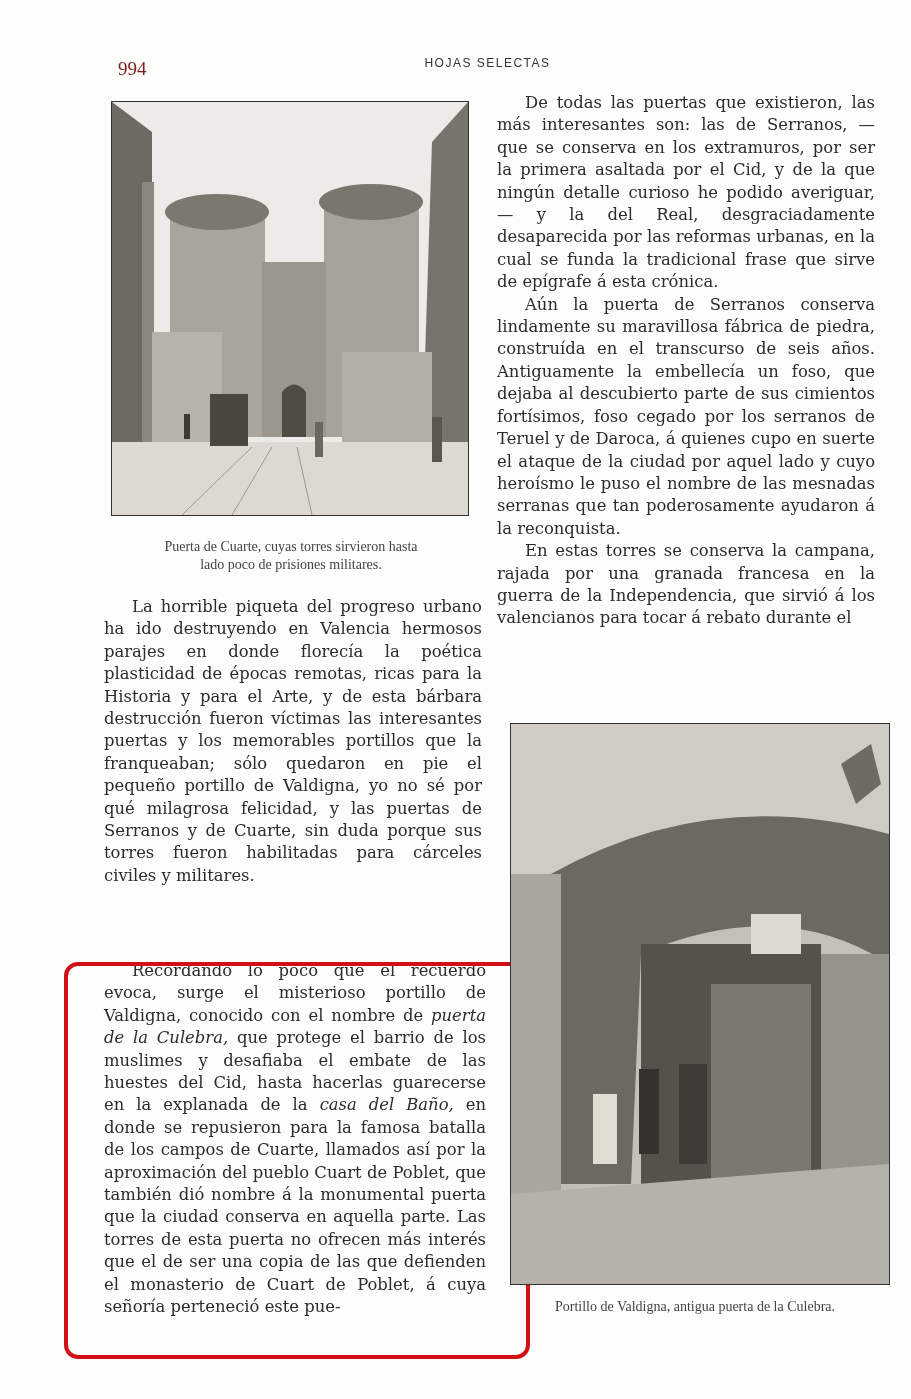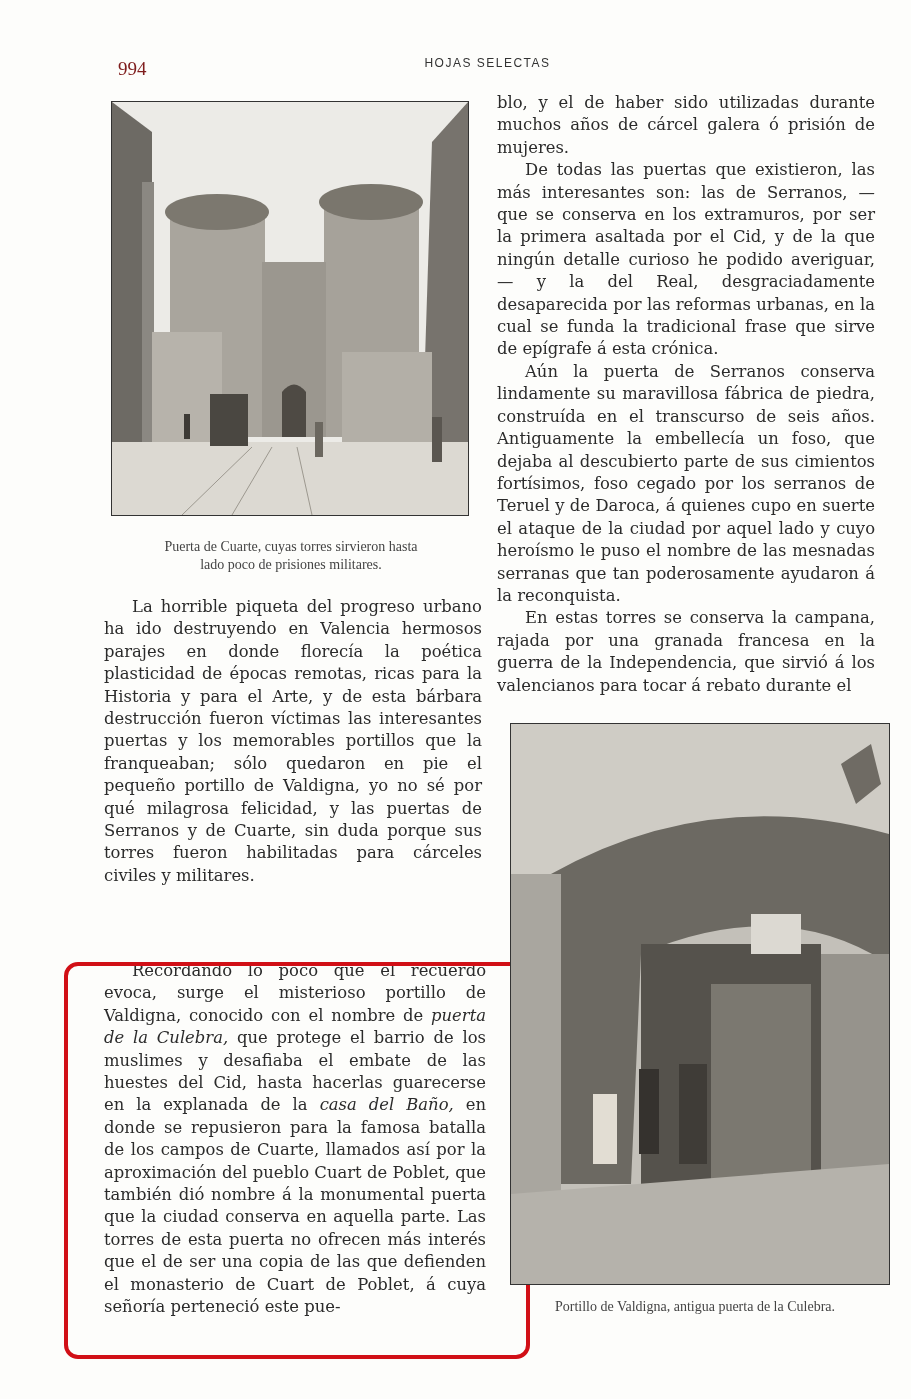--- a/index.html
+++ b/index.html
@@ -71,21 +71,20 @@
   <p class="ind">La horrible piqueta del progreso urbano ha ido destruyendo en Valencia hermosos parajes en donde florecía la poética plasticidad de épocas remotas, ricas para la Historia y para el Arte, y de esta bárbara destrucción fueron víctimas las interesantes puertas y los memorables portillos que la franqueaban; sólo quedaron en pie el pequeño portillo de Valdigna, yo no sé por qué milagrosa felicidad, y las puertas de Serranos y de Cuarte, sin duda porque sus torres fueron habilitadas para cárceles civiles y militares.</p>
 </div>
 
 <div class="col left-lower">
   <p class="ind"><span>Recordando lo poco que el recuerdo evoca, surge el misterioso portillo de Valdigna, conocido con el nombre de </span><em>puerta de la Culebra,</em><span> que protege el barrio de los muslimes y desafiaba el embate de las huestes del Cid, hasta hacerlas guarecerse en la explanada de la </span><em>casa del Baño,</em><span> en donde se repusieron para la famosa batalla de los campos de Cuarte, llamados así por la aproximación del pueblo Cuart de Poblet, que también dió nombre á la monumental puerta que la ciudad conserva en aquella parte. Las torres de esta puerta no ofrecen más interés que el de ser una copia de las que defienden el monasterio de Cuart de Poblet, á cuya señoría perteneció este pue-</span></p>
 </div>
 
 <div class="highlight" style="border-color: rgb(209, 15, 22);"></div>
 
 <div class="col right">
-  <p>blo, y el de haber sido utilizadas durante muchos años de cárcel galera ó prisión de mujeres.</p>
   <p class="ind">De todas las puertas que existieron, las más interesantes son: las de Serranos, — que se conserva en los extramuros, por ser la primera asaltada por el Cid, y de la que ningún detalle curioso he podido averiguar, — y la del Real, desgraciadamente desaparecida por las reformas urbanas, en la cual se funda la tradicional frase que sirve de epígrafe á esta crónica.</p>
   <p class="ind">Aún la puerta de Serranos conserva lindamente su maravillosa fábrica de piedra, construída en el transcurso de seis años. Antiguamente la embellecía un foso, que dejaba al descubierto parte de sus cimientos fortísimos, foso cegado por los serranos de Teruel y de Daroca, á quienes cupo en suerte el ataque de la ciudad por aquel lado y cuyo heroísmo le puso el nombre de las mesnadas serranas que tan poderosamente ayudaron á la reconquista.</p>
   <p class="ind">En estas torres se conserva la campana, rajada por una granada francesa en la guerra de la Independencia, que sirvió á los valencianos para tocar á rebato durante el</p>
 </div>
 
 <div class="photo photo2">
   <svg width="378" height="560" viewBox="0 0 378 560">
     <rect x="0" y="0" width="378" height="560" fill="#c3c0b9"></rect>
 
     <rect x="0" y="0" width="378" height="150" fill="#cfccc5"></rect>

